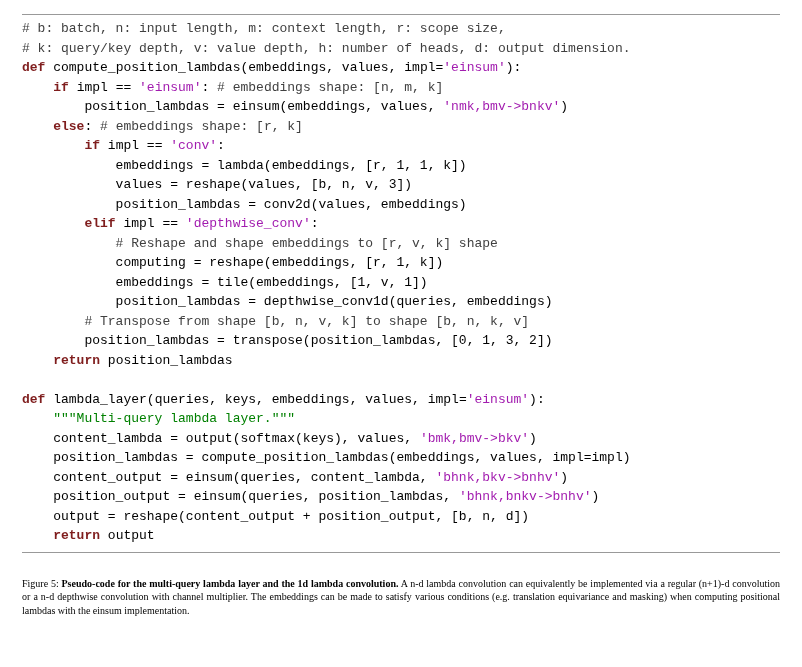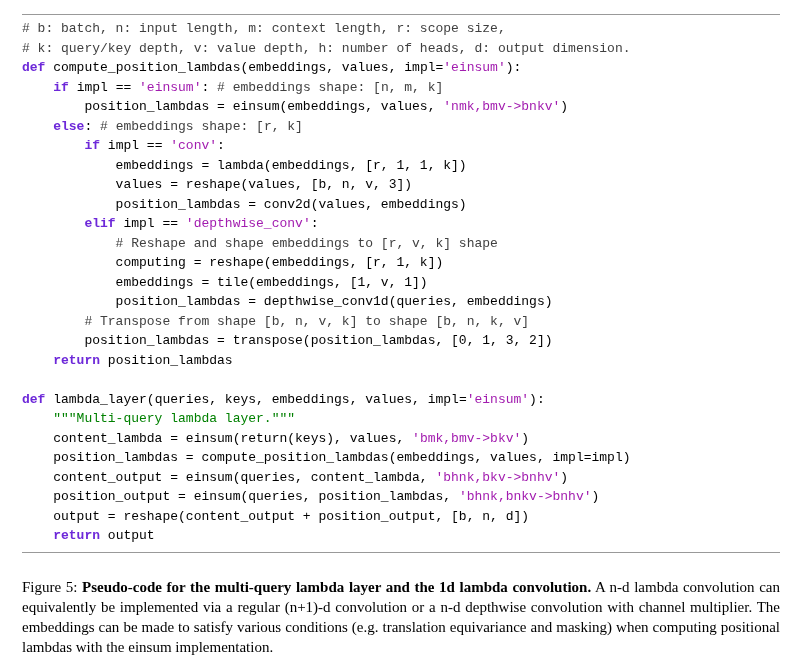--- a/index.html
+++ b/index.html
@@ -18,26 +18,26 @@
       color: #000;
     }
     .code-block {
       border-top: 1px solid #999;
       border-bottom: 1px solid #999;
       padding: 4px 0 6px 0;
       white-space: pre;
       overflow: hidden;
     }
     .comment { color: #404040; }
-    .keyword { color: #6d28d9; font-weight: bold; }
+    .keyword { color: #7f1d1d; font-weight: bold; }
     .string { color: #a21caf; }
     .docstring { color: #008000; }
     .caption {
       font-family: "Times New Roman", serif;
-      font-size: 15px;
+      font-size: 10px;
       line-height: 1.35;
       margin-top: 24px;
       text-align: justify;
     }
     .caption .fig-label {
       font-weight: normal;
     }
     .caption .fig-title {
       font-weight: bold;
     }
@@ -59,20 +59,20 @@
 <span class="comment">            # Reshape and shape embeddings to [r, v, k] shape</span>
 <span>            computing = reshape(embeddings, [r, 1, k])</span>
 <span>            embeddings = tile(embeddings, [1, v, 1])</span>
 <span>            position_lambdas = depthwise_conv1d(queries, embeddings)</span>
 <span class="comment">        # Transpose from shape [b, n, v, k] to shape [b, n, k, v]</span>
 <span>        position_lambdas = transpose(position_lambdas, [0, 1, 3, 2])</span>
     <span class="keyword">return</span><span> position_lambdas</span>
 
 <span class="keyword">def</span> <span>lambda_layer(queries, keys, embeddings, values, impl=</span><span class="string">'einsum'</span><span>):</span>
 <span class="docstring">    """Multi-query lambda layer."""</span>
-<span>    content_lambda = einsum(return(keys), values, </span><span class="string">'bmk,bmv-&gt;bkv'</span><span>)</span>
+<span>    content_lambda = output(softmax(keys), values, </span><span class="string">'bmk,bmv-&gt;bkv'</span><span>)</span>
 <span>    position_lambdas = compute_position_lambdas(embeddings, values, impl=impl)</span>
 <span>    content_output = einsum(queries, content_lambda, </span><span class="string">'bhnk,bkv-&gt;bnhv'</span><span>)</span>
 <span>    position_output = einsum(queries, position_lambdas, </span><span class="string">'bhnk,bnkv-&gt;bnhv'</span><span>)</span>
 <span>    output = reshape(content_output + position_output, [b, n, d])</span>
     <span class="keyword">return</span><span> output</span></div>
 
 <p class="caption"><span class="fig-label">Figure 5: </span><span class="fig-title">Pseudo-code for the multi-query lambda layer and the 1d lambda convolution.</span><span> A n-d lambda convolution can equivalently be implemented via a regular (n+1)-d convolution or a n-d depthwise convolution with channel multiplier. The embeddings can be made to satisfy various conditions (e.g. translation equivariance and masking) when computing positional lambdas with the einsum implementation.</span></p>
 
 </body></html>

